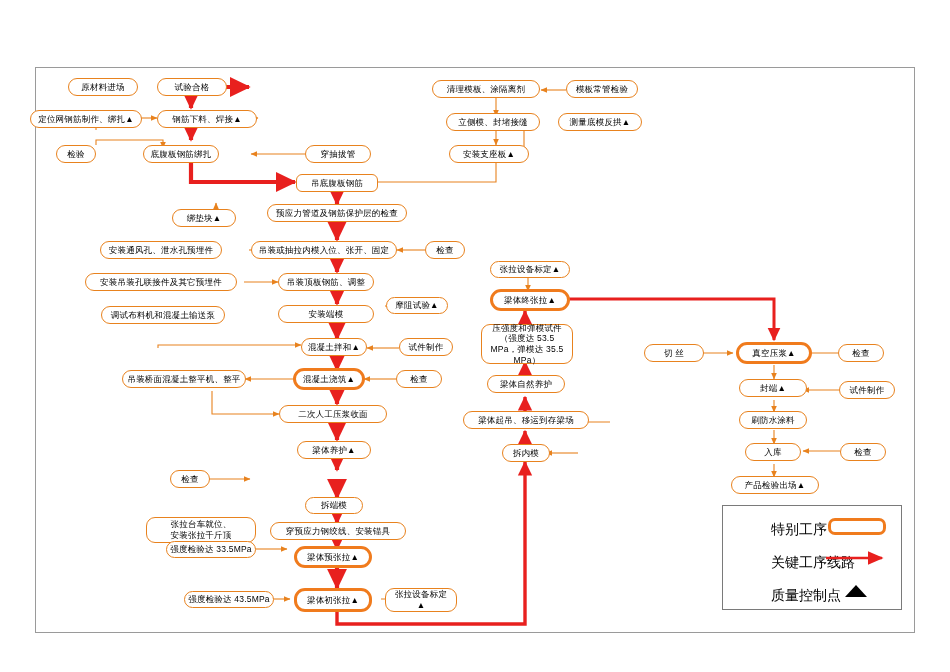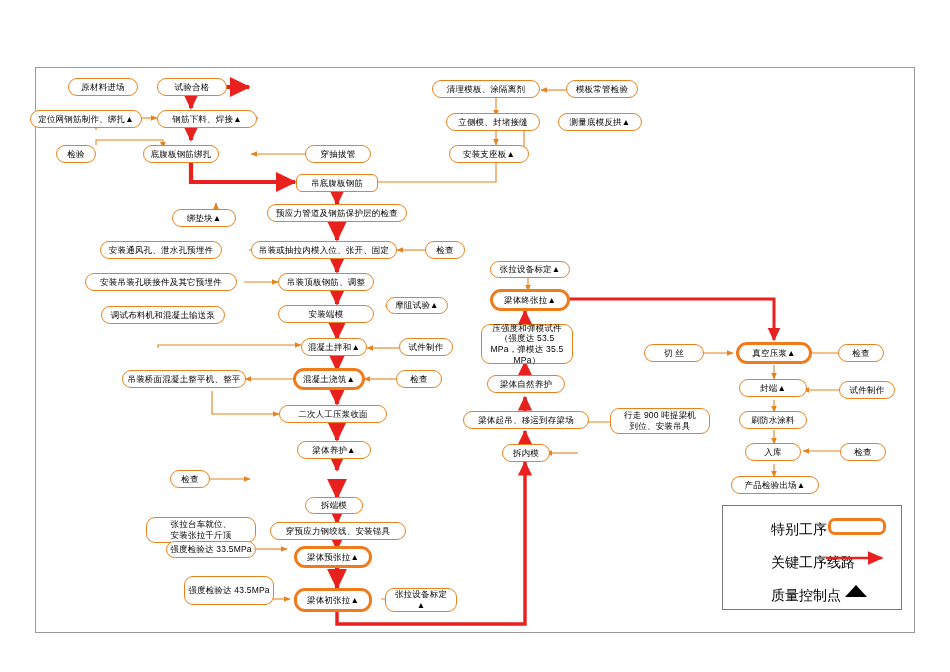--- a/index.html
+++ b/index.html
@@ -211,42 +211,40 @@
 
   <div class="node" style="left: 305px; top: 497px; width: 58px; height: 17px; white-space: pre-line;">拆端模</div>
 
   <div class="node" style="left: 146px; top: 517px; width: 110px; height: 26px; white-space: pre-line;">张拉台车就位、
 安装张拉千斤顶</div>
   <div class="node" style="left: 270px; top: 522px; width: 136px; height: 18px; white-space: pre-line;">穿预应力钢绞线、安装锚具</div>
 
   <div class="node" style="left: 166px; top: 541px; width: 90px; height: 17px; white-space: pre-line;">强度检验达 33.5MPa</div>
   <div class="node special" style="left: 294px; top: 546px; width: 78px; height: 22px; white-space: pre-line;">梁体预张拉▲</div>
 
-  <div class="node" style="left: 184px; top: 576px; width: 90px; height: 29px; white-space: pre-line;">强度检验达 43.5MPa</div>
+  <div class="node" style="left: 184px; top: 591px; width: 90px; height: 17px; white-space: pre-line;">强度检验达 43.5MPa</div>
   <div class="node special" style="left: 294px; top: 588px; width: 78px; height: 24px; white-space: pre-line;">梁体初张拉▲</div>
   <div class="node" style="left: 385px; top: 588px; width: 72px; height: 24px; white-space: pre-line;">张拉设备标定
 ▲</div>
 
   <div class="node" style="left: 432px; top: 80px; width: 108px; height: 18px; white-space: pre-line;">清理模板、涂隔离剂</div>
   <div class="node" style="left: 566px; top: 80px; width: 72px; height: 18px; white-space: pre-line;">模板常管检验</div>
   <div class="node" style="left: 446px; top: 113px; width: 94px; height: 18px; white-space: pre-line;">立侧模、封堵接缝</div>
   <div class="node" style="left: 558px; top: 113px; width: 84px; height: 18px; white-space: pre-line;">测量底模反拱▲</div>
   <div class="node" style="left: 449px; top: 145px; width: 80px; height: 18px; white-space: pre-line;">安装支座板▲</div>
 
   <div class="node" style="left: 386px; top: 297px; width: 62px; height: 17px; white-space: pre-line;">摩阻试验▲</div>
   <div class="node" style="left: 490px; top: 261px; width: 80px; height: 17px; white-space: pre-line;">张拉设备标定▲</div>
   <div class="node special" style="left: 490px; top: 289px; width: 80px; height: 22px; white-space: pre-line;">梁体终张拉▲</div>
   <div class="node" style="left: 481px; top: 324px; width: 92px; height: 40px; white-space: pre-line;" style2="">压强度和弹模试件
 （强度达 53.5
 MPa，弹模达 35.5
 MPa）</div>
   <div class="node" style="left: 487px; top: 375px; width: 78px; height: 18px; white-space: pre-line;">梁体自然养护</div>
   <div class="node" style="left: 463px; top: 411px; width: 126px; height: 18px; white-space: pre-line;">梁体起吊、移运到存梁场</div>
-  <div class="node" style="left: 610px; top: 408px; width: 100px; height: 26px; white-space: pre-line;">行走 900 吨提梁机
-到位、安装吊具</div>
   <div class="node" style="left: 502px; top: 444px; width: 48px; height: 18px; white-space: pre-line;">拆内模</div>
 
   <div class="node" style="left: 644px; top: 344px; width: 60px; height: 18px; white-space: pre-line;">切  丝</div>
   <div class="node special" style="left: 736px; top: 342px; width: 76px; height: 22px; white-space: pre-line;">真空压浆▲</div>
   <div class="node" style="left: 838px; top: 344px; width: 46px; height: 18px; white-space: pre-line;">检查</div>
   <div class="node" style="left: 739px; top: 379px; width: 68px; height: 18px; white-space: pre-line;">封端▲</div>
   <div class="node" style="left: 839px; top: 381px; width: 56px; height: 18px; white-space: pre-line;">试件制作</div>
   <div class="node" style="left: 739px; top: 411px; width: 68px; height: 18px; white-space: pre-line;">刷防水涂料</div>
   <div class="node" style="left: 745px; top: 443px; width: 56px; height: 18px; white-space: pre-line;">入库</div>
   <div class="node" style="left: 840px; top: 443px; width: 46px; height: 18px; white-space: pre-line;">检查</div>

